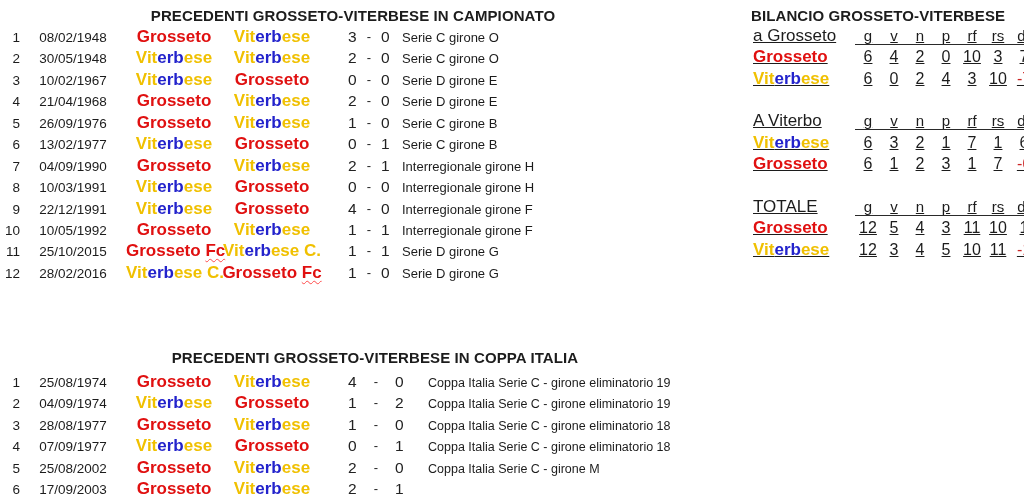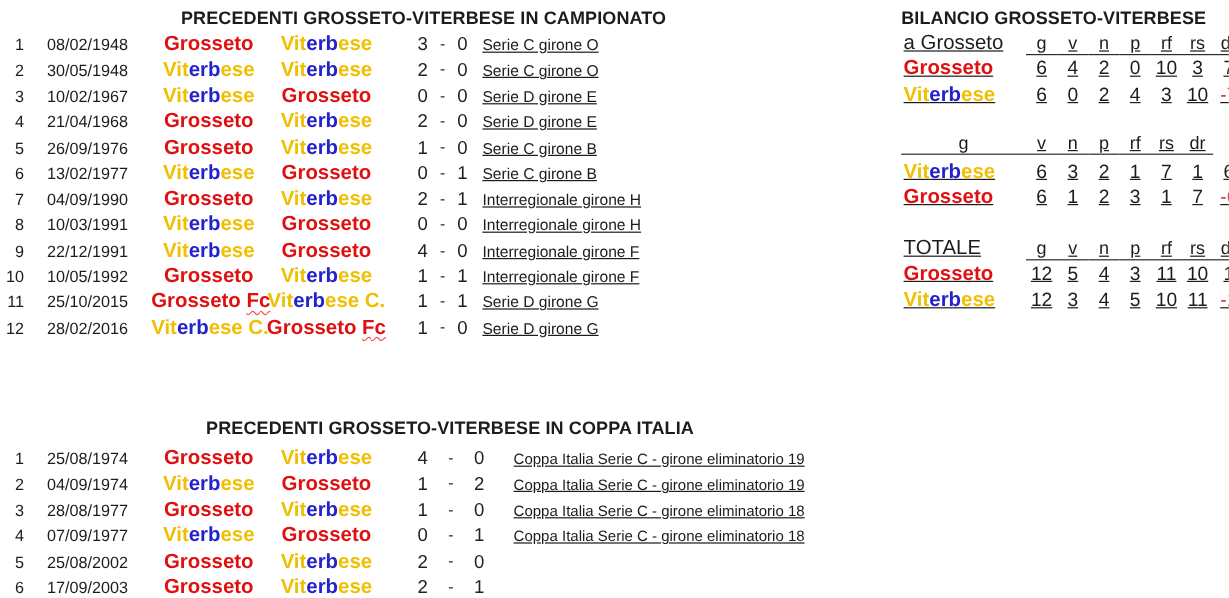--- a/index.html
+++ b/index.html
@@ -17,21 +17,21 @@
   #coppa .sec-title{margin-bottom:4px;padding-left:44px;}
 
   
   .match-row{display:grid;grid-template-columns:20px 106px 96px 100px 78px 1fr;align-items:baseline;height:21.45px;white-space:nowrap;}
   #coppa .match-row{grid-template-columns:20px 106px 96px 100px 98px 1fr;}
   .c-num{text-align:right;font-size:13.5px;}
   .c-date{text-align:center;font-size:13.5px;}
   .c-home,.c-away{text-align:center;font-size:17px;font-weight:bold;overflow:visible;}
   .c-score{display:flex;align-items:baseline;gap:10px;font-size:15.5px;padding-left:26px;color:#222;}
   #coppa .c-score{gap:17px;}
-  .c-comp{font-size:13px;padding-left:2px;text-decoration:underline;}
+  .c-comp{font-size:13px;padding-left:2px;}
   #coppa .c-comp{font-size:12.5px;padding-left:8px;}
   .score-dash{font-size:13px;position:relative;top:-1px;}
 
   
   .t-red{color:var(--team-red);}
   .t-gold{color:var(--team-gold);}
   .t-blue{color:var(--team-blue);}
   .spellcheck{text-decoration-line:underline;text-decoration-style:wavy;text-decoration-color:#ff4a4a;text-decoration-thickness:1px;text-underline-offset:2px;}
 
   
@@ -229,20 +229,21 @@
             <span class="stat-cell">0</span>
             <span class="stat-cell">2</span>
             <span class="stat-cell">4</span>
             <span class="stat-cell">3</span>
             <span class="stat-cell">10</span>
             <span class="stat-cell neg">-7</span>
           </div>
         </div>
         <div class="stat-section">
           <div class="stat-row stat-head">
+            <span class="stat-label">A Viterbo</span>
             <span class="stat-cell">g</span>
             <span class="stat-cell">v</span>
             <span class="stat-cell">n</span>
             <span class="stat-cell">p</span>
             <span class="stat-cell">rf</span>
             <span class="stat-cell">rs</span>
             <span class="stat-cell">dr</span>
           </div>
           <div class="stat-row">
             <span class="stat-team"><span><span class="t-gold">Vit</span><span class="t-blue">erb</span><span class="t-gold">ese</span></span></span>
@@ -354,20 +355,21 @@
         <div class="match-row">
           <span class="c-num">5</span>
           <span class="c-date">25/08/2002</span>
           <span class="c-home"><span><span class="t-red">Grosseto</span></span></span>
           <span class="c-away"><span><span class="t-gold">Vit</span><span class="t-blue">erb</span><span class="t-gold">ese</span></span></span>
           <span class="c-score">
             <span class="score-home">2</span>
             <span class="score-dash">-</span>
             <span class="score-away">0</span>
           </span>
+          <span class="c-comp">Coppa Italia Serie C - girone M</span>
         </div>
         <div class="match-row">
           <span class="c-num">6</span>
           <span class="c-date">17/09/2003</span>
           <span class="c-home"><span><span class="t-red">Grosseto</span></span></span>
           <span class="c-away"><span><span class="t-gold">Vit</span><span class="t-blue">erb</span><span class="t-gold">ese</span></span></span>
           <span class="c-score">
             <span class="score-home">2</span>
             <span class="score-dash">-</span>
             <span class="score-away">1</span>

